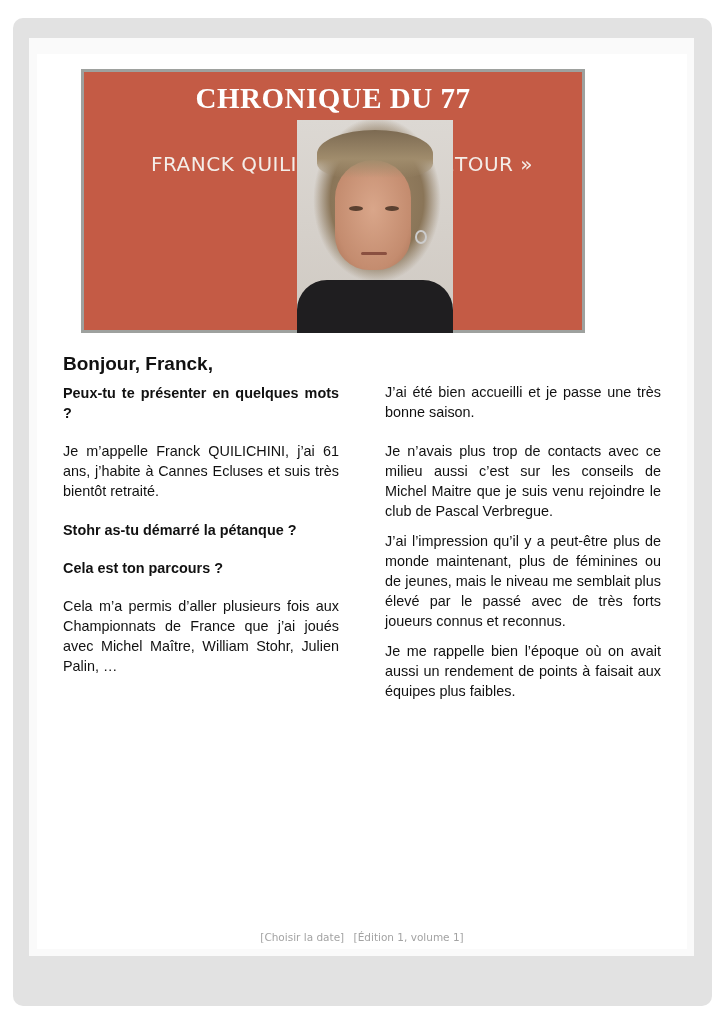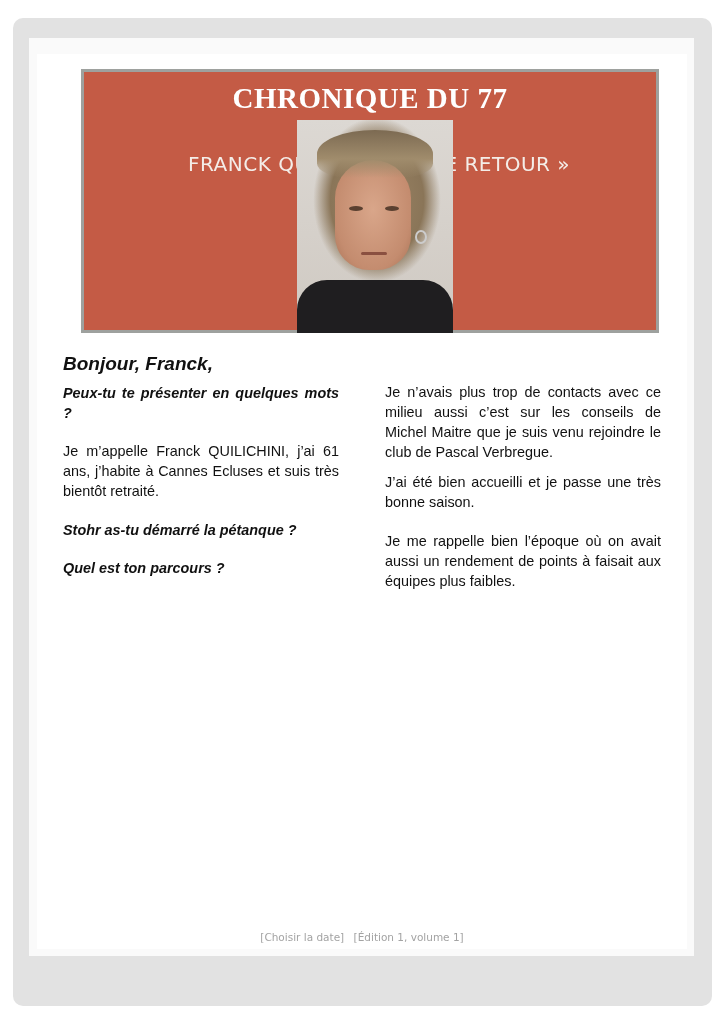--- a/index.html
+++ b/index.html
@@ -1,35 +1,35 @@
 <!DOCTYPE html>
 <html><head>
 <meta charset="utf-8">
 <style>
   html, body { margin:0; padding:0; background:#ffffff; }
   body { width:724px; height:1024px; position:relative; overflow:hidden; font-family:"Liberation Sans", sans-serif; }
   .frame { position:absolute; left:13px; top:18px; width:699px; height:988px; background:#e2e2e2; border-radius:10px; }
   .page { position:absolute; left:29px; top:38px; width:665px; height:918px; background:#fafafa; }
   .inner { position:absolute; left:37px; top:54px; width:650px; height:895px; background:#ffffff; }
-  .banner { position:absolute; left:81px; top:69px; width:578px; height:264px; background:#c45b45; border:3px solid #9ea19e; box-sizing:border-box; }
+  .banner { position:absolute; left:81px; top:69px; width:504px; height:264px; background:#c45b45; border:3px solid #9ea19e; box-sizing:border-box; }
   .banner-title { position:absolute; left:0; right:0; top:10px; text-align:center; color:#ffffff; font-family:"Liberation Serif", serif; font-weight:bold; font-size:29px; letter-spacing:0.5px; }
   .banner-subtitle { position:absolute; left:0; right:0; top:80px; text-align:center; color:#f4ede8; font-family:"DejaVu Sans", sans-serif; font-size:20px; letter-spacing:0.5px; padding-left:18px; }
   .photo { position:absolute; left:213px; top:48px; width:156px; height:213px; overflow:hidden; background:linear-gradient(180deg,#dcd8d3 0%,#cfc9c2 100%); }
   .ph-hair { position:absolute; left:0; top:0; width:156px; height:213px; background:radial-gradient(ellipse 85px 110px at 80px 80px,#9c8566 0%,#8a7558 55%,transparent 75%); }
   .ph-face { position:absolute; left:38px; top:40px; width:76px; height:110px; border-radius:40px 40px 36px 36px; background:radial-gradient(ellipse at 50% 45%,#d9a68a 0%,#c48c6f 70%,#a87256 100%); }
   .ph-fringe { position:absolute; left:20px; top:10px; width:116px; height:48px; border-radius:50% 50% 30% 30%; background:linear-gradient(180deg,#7c6a52 0%,#a08c6c 60%,rgba(160,140,108,0) 100%); }
   .ph-eye { position:absolute; top:86px; width:14px; height:5px; border-radius:50%; background:#5a4030; }
   .ph-mouth { position:absolute; left:64px; top:132px; width:26px; height:3px; border-radius:2px; background:#8a5040; }
   .ph-body { position:absolute; left:0; top:160px; width:156px; height:60px; background:#1f1e20; border-radius:30px 30px 0 0; }
   .ph-ear { position:absolute; left:118px; top:110px; width:8px; height:10px; border:2px solid #ccc; border-radius:50%; }
   .col { position:absolute; font-size:14.4px; line-height:20px; color:#111; text-align:justify; }
   .col-left { left:63px; top:352px; width:276px; }
   .col-right { left:385px; top:382px; width:276px; }
-  .greeting { font-size:19px; font-weight:bold; font-style:italic; margin:0 0 7px 0; line-height:24px; }
-  .q { font-weight:bold; font-style:italic; margin:0 0 18px 0; }
+  .greeting { font-size:19px; font-weight:bold; margin:0 0 7px 0; line-height:24px; }
+  .q { font-weight:bold; margin:0 0 18px 0; }
   .a { margin:0 0 10px 0; }
   .a.last { margin-bottom:19px; }
   .footer { position:absolute; left:0; right:0; top:931px; text-align:center; color:#a3a3a3; font-family:"DejaVu Sans", sans-serif; font-size:10.5px; }
   .footer span { margin:0 3px; }
 </style>
 </head>
 <body>
 
 <div class="frame"></div>
 <div class="page"></div>
@@ -48,25 +48,27 @@
     <div class="ph-mouth"></div>
     <div class="ph-ear"></div>
   </div>
 </div>
 
 <div class="col col-left">
   <p class="greeting">Bonjour, Franck,</p>
   <p class="q">Peux-tu te présenter en quelques mots ?</p>
   <p class="a last">Je m’appelle Franck QUILICHINI, j’ai 61 ans, j’habite à Cannes Ecluses et suis très bientôt retraité.</p>
   <p class="q">Stohr as-tu démarré la pétanque ?</p>
-  <p class="q">Quel est ton parcours ?</p>
+  <p class="q">Cela est ton parcours ?</p>
+  <p class="a">Cela m’a permis d’aller plusieurs fois aux Championnats de France que j’ai joués avec Michel Maître, William Stohr, Julien Palin, …</p>
 </div>
 
 <div class="col col-right">
+  <p class="a last">J’ai été bien accueilli et je passe une très bonne saison.</p>
   <p class="a">Je n’avais plus trop de contacts avec ce milieu aussi c’est sur les conseils de Michel Maitre que je suis venu rejoindre le club de Pascal Verbregue.</p>
-  <p class="a last">J’ai été bien accueilli et je passe une très bonne saison.</p>
+  <p class="a">J’ai l’impression qu’il y a peut-être plus de monde maintenant, plus de féminines ou de jeunes, mais le niveau me semblait plus élevé par le passé avec de très forts joueurs connus et reconnus.</p>
   <p class="a">Je me rappelle bien l’époque où on avait aussi un rendement de points à faisait aux équipes plus faibles.</p>
 </div>
 
 <div class="footer">
   <span>[Choisir la date]</span>
   <span>[Édition 1, volume 1]</span>
 </div>
 
 </body></html>

